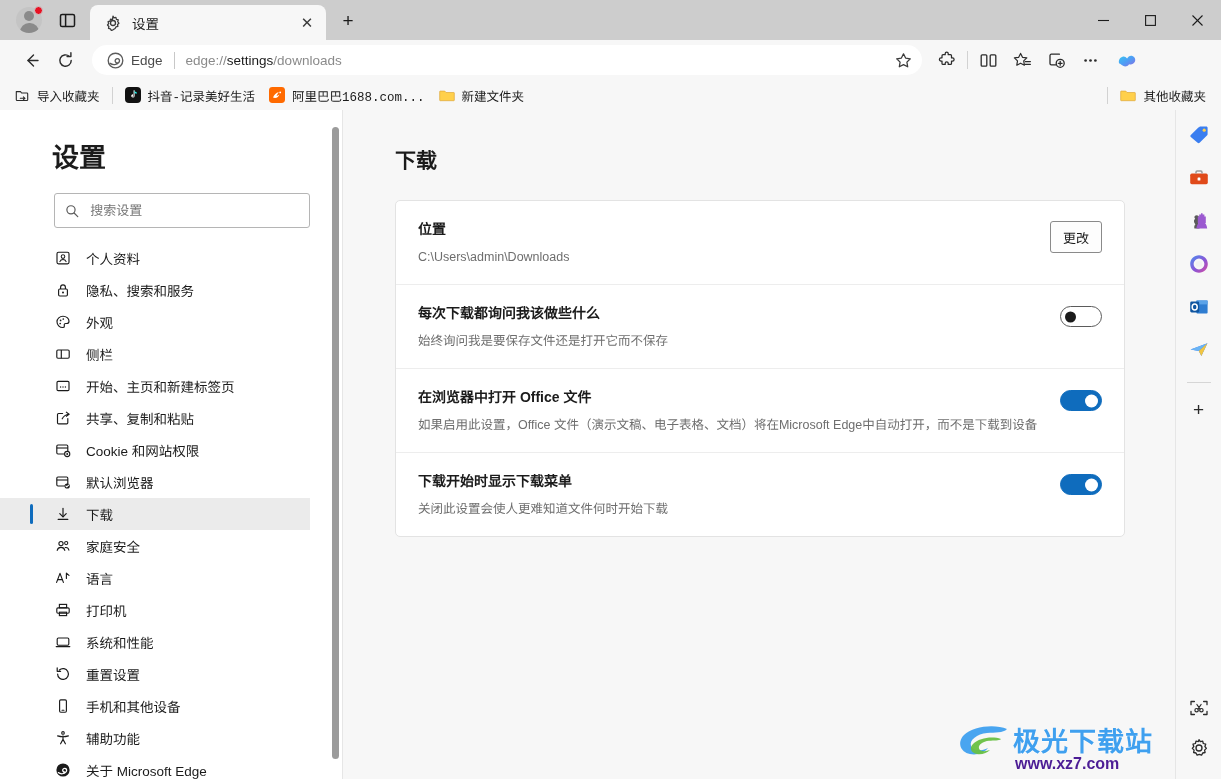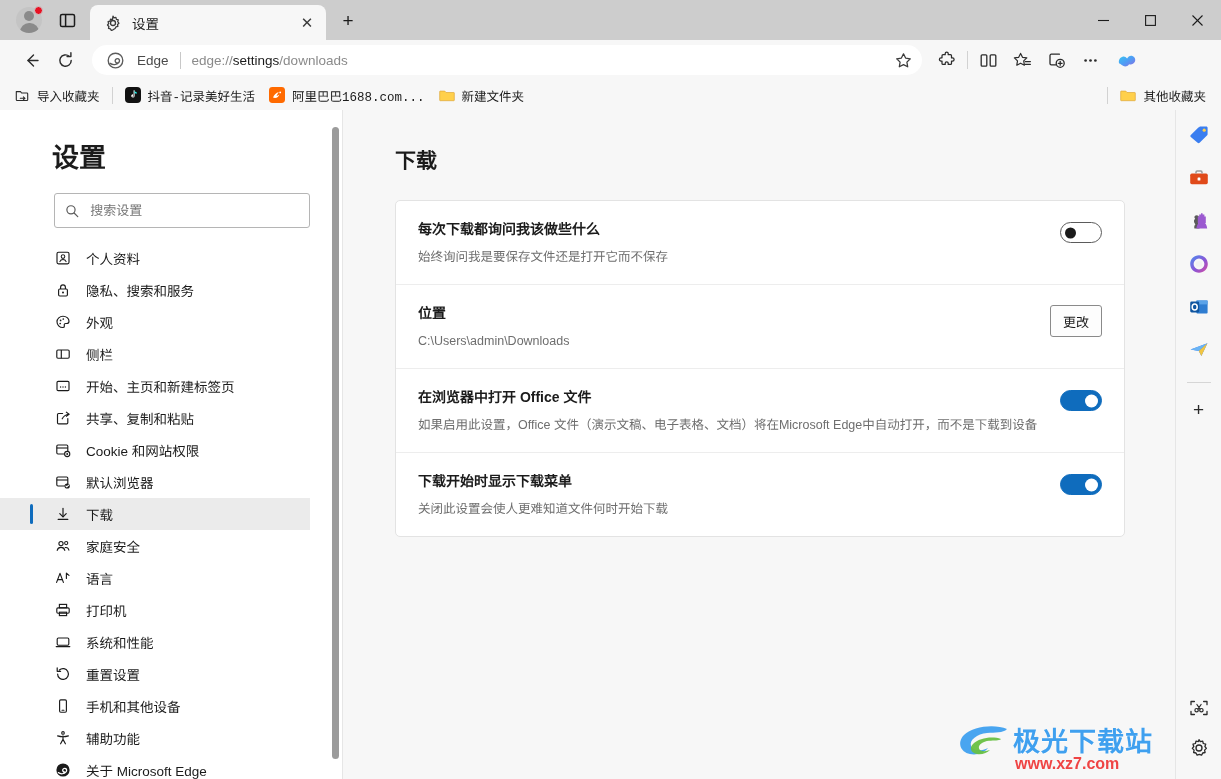--- a/index.html
+++ b/index.html
@@ -101,21 +101,21 @@
     flex: 1 1 auto; height: 30px;
     background: #ffffff;
     border-radius: 16px;
     margin: 0 8px 0 10px;
     display: flex; align-items: center;
     padding: 0 4px 0 14px;
     max-width: 830px;
   }
   .omni-brandicon { width: 18px; height: 18px; flex:0 0 18px; display:flex;align-items:center;justify-content:center;}
   .omni-brand {
-    font-size: 13.5px; color: #4a4a4a; margin-left: 13px;
+    font-size: 13.5px; color: #4a4a4a; margin-left: 7px;
   }
   .omni-sep {
     width: 1px; height: 17px; background: #c8c8c8; margin: 0 11px;
   }
   .omni-url { font-size: 13.5px; color: #8a8a8a; white-space: nowrap; }
   .omni-url b { color: #1b1b1b; font-weight: 400; }
   .omni-star {
     margin-left: auto; width: 30px; height: 26px;
     display: flex; align-items: center; justify-content: center;
     color: #3b3b3b;
@@ -311,21 +311,21 @@
     display: flex; flex-direction: column; align-items: flex-start;
     pointer-events: none; user-select: none;
   }
   .wm-row { display: flex; align-items: center; }
   .wm-text {
     font-size: 27px; font-weight: 700;
     color: #3fa0ef; letter-spacing: 1px;
     text-shadow: 0 1px 0 rgba(255,255,255,.7);
   }
   .wm-url {
-    font-size: 16px; font-weight: 700; color: #ef4444;
+    font-size: 16px; font-weight: 700; color: #4c1d95;
     margin-left: 58px; margin-top: -4px;
   }
 </style>
 </head>
 <body>
 
 <div class="tabstrip">
   <div class="profile-btn">
     <div class="avatar-circle"></div>
     <div class="avatar-dot"></div>
@@ -701,34 +701,34 @@
     <div class="nav-scrollbar"></div>
   </div>
 
   <div class="settings-main">
     <div class="main-head">下载</div>
 
     <div class="card">
 
       <div class="card-row">
         <div class="row-texts">
+          <div class="row-title">位置</div>
+          <div class="row-sub">C:\Users\admin\Downloads</div>
+        </div>
+        <button class="change-btn">更改</button>
+      </div>
+
+      <div class="card-row">
+        <div class="row-texts">
           <div class="row-title">每次下载都询问我该做些什么</div>
           <div class="row-sub">始终询问我是要保存文件还是打开它而不保存</div>
         </div>
         <div class="toggle off">
           <span class="knob"></span>
         </div>
-      </div>
-
-      <div class="card-row">
-        <div class="row-texts">
-          <div class="row-title">位置</div>
-          <div class="row-sub">C:\Users\admin\Downloads</div>
-        </div>
-        <button class="change-btn">更改</button>
       </div>
 
       <div class="card-row">
         <div class="row-texts">
           <div class="row-title">在浏览器中打开 Office 文件</div>
           <div class="row-sub">如果启用此设置，Office 文件（演示文稿、电子表格、文档）将在Microsoft Edge中自动打开，而不是下载到设备</div>
         </div>
         <div class="toggle on">
           <span class="knob"></span>
         </div>

